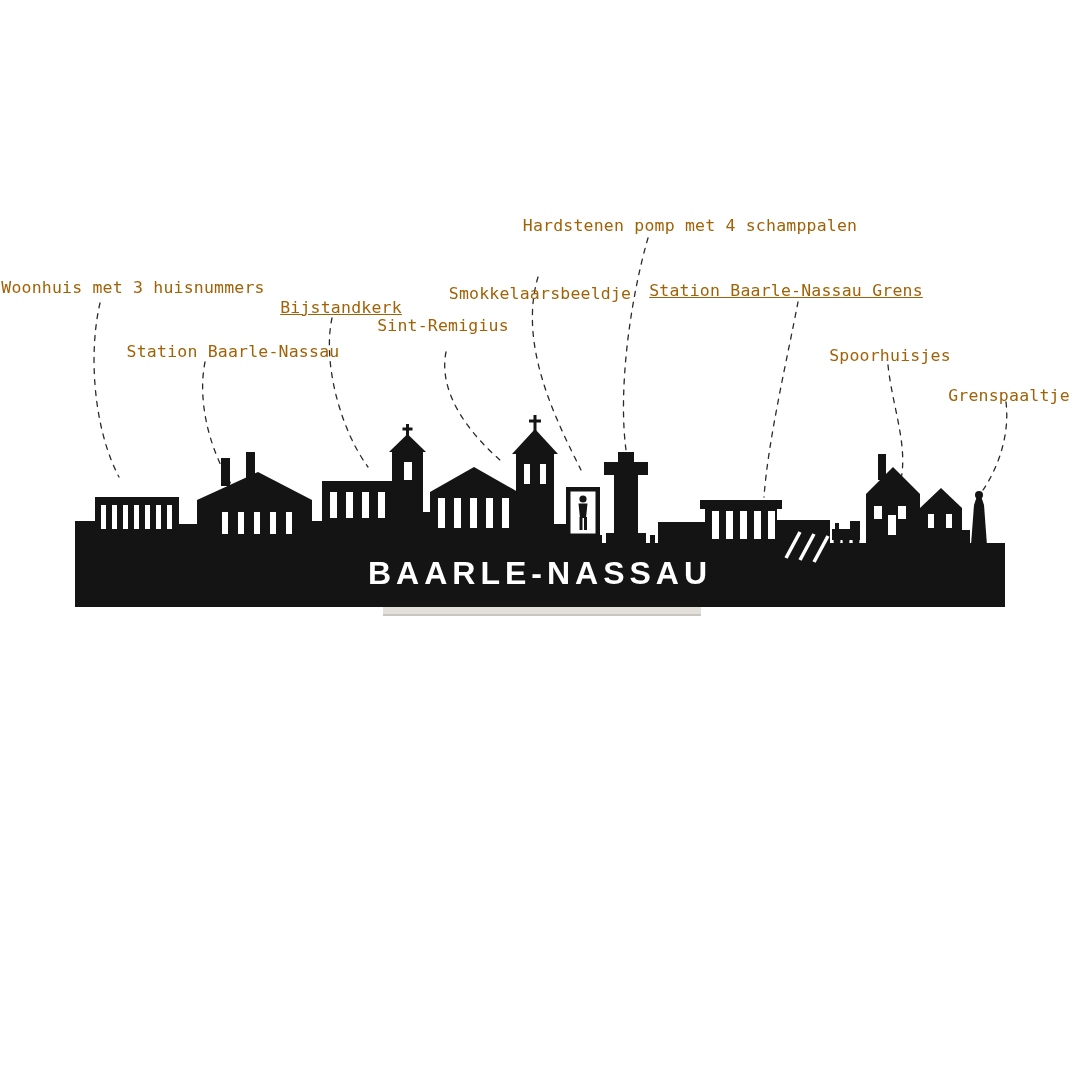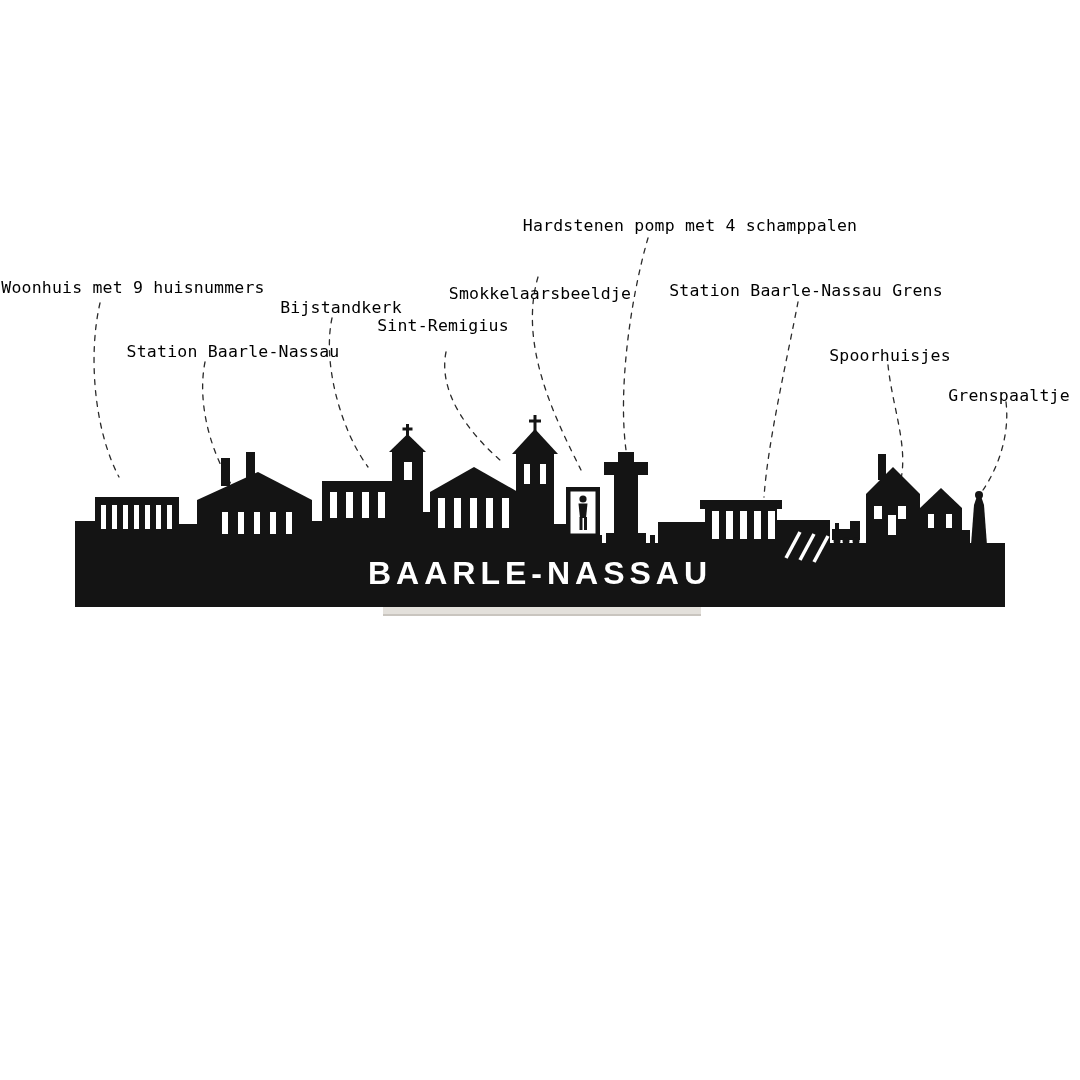--- a/index.html
+++ b/index.html
@@ -9,28 +9,28 @@
     background:#ffffff;
     overflow:hidden;
     font-family:"DejaVu Sans Mono", monospace;
   }
   .art{position:absolute;left:0;top:0;}
   .label{
     position:absolute;
     transform:translateX(-50%);
     white-space:nowrap;
     font-size:16.5px;
-    color:#000000;
+    color:#a16207;
     letter-spacing:0.2px;
   }
   #label-hardstenen-pomp   {left:690px;  top:216px;}
   #label-smokkelaarsbeeldje{left:540px;  top:256px;margin-top:28px;}
   #label-woonhuis          {left:133px;  top:278px;}
-  #label-station-grens     {left:806px;  top:281px;}
-  #label-bijstandkerk      {left:341px;  top:298px;}
+  #label-station-grens     {left:786px;  top:281px;text-decoration:underline;}
+  #label-bijstandkerk      {left:341px;  top:298px;text-decoration:underline;}
   #label-sint-remigius     {left:443px;  top:316px;}
   #label-station-bn        {left:213px;  top:342px;margin-left:20px;}
   #label-spoorhuisjes      {left:890px;  top:346px;text-align:center;}
   #label-grenspaaltje      {left:1009px; top:386px;}
 </style>
 </head>
 <body>
 
 <div class="stage">
 
@@ -191,21 +191,21 @@
     </g>
 
     <g>
       <rect x="383" y="607" width="318" height="9" fill="#e3e0db"></rect>
       <rect x="383" y="614" width="318" height="2" fill="#c9c5bf"></rect>
     </g>
   </svg>
 
   <div class="label" id="label-hardstenen-pomp">Hardstenen pomp met 4 schamppalen</div>
   <div class="label" id="label-smokkelaarsbeeldje">Smokkelaarsbeeldje</div>
-  <div class="label" id="label-woonhuis">Woonhuis met 9 huisnummers</div>
+  <div class="label" id="label-woonhuis">Woonhuis met 3 huisnummers</div>
   <div class="label" id="label-station-grens">Station Baarle-Nassau Grens</div>
   <div class="label" id="label-bijstandkerk">Bijstandkerk</div>
   <div class="label" id="label-sint-remigius">Sint-Remigius</div>
   <div class="label" id="label-station-bn">Station Baarle-Nassau</div>
   <div class="label" id="label-spoorhuisjes">Spoorhuisjes</div>
   <div class="label" id="label-grenspaaltje">Grenspaaltje</div>
 
 </div>
 
 </body></html>

